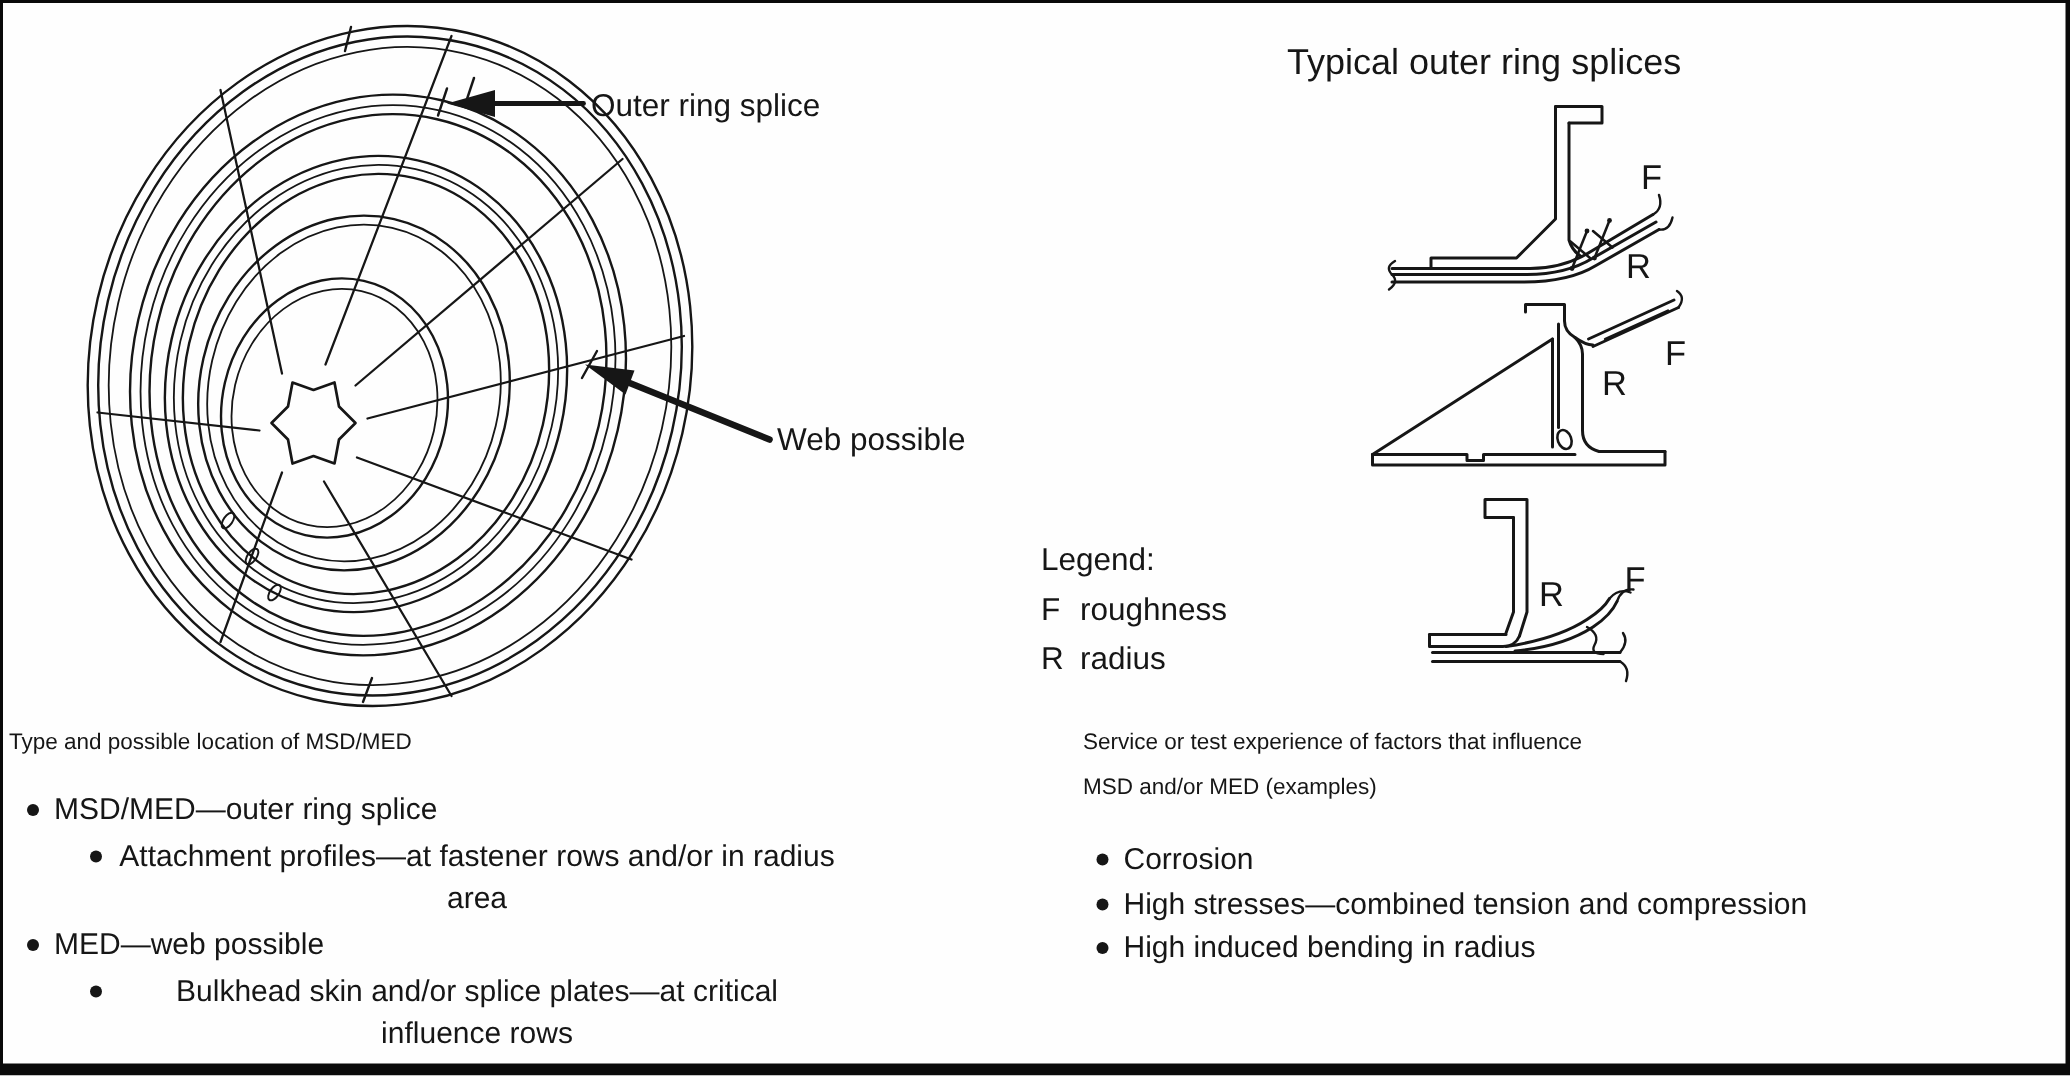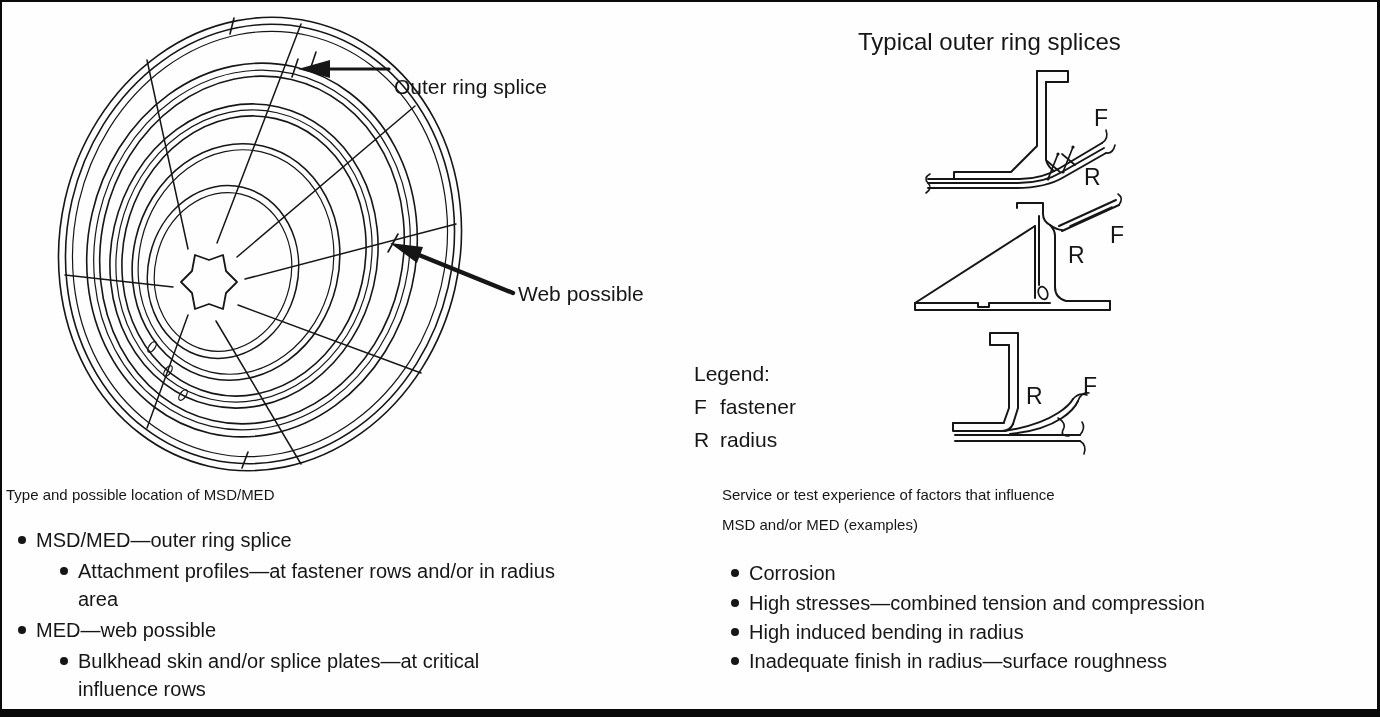--- a/index.html
+++ b/index.html
@@ -12,21 +12,21 @@
   }
   .art{position:absolute;left:0;top:0;}
   .lbl{position:absolute;white-space:nowrap;line-height:1.12;}
   .callout{font-size:21px;}
   .fig-title{font-size:24px;}
   .fr{font-size:23px;}
   .legend{position:absolute;left:692px;top:360px;font-size:21px;}
   .legend-row{margin-top:9px;display:flex;}
   .legend-sym{display:inline-block;width:26px;}
   .sec-head{font-size:15px;}
-  .li{position:absolute;display:flex;font-size:20px;line-height:28px;}
+  .li{position:absolute;display:flex;font-size:20px;line-height:28px;text-align:center;}
   .li .dot{flex:0 0 auto;width:8px;height:8px;border-radius:50%;background:#161616;margin:10px 10px 0 0;}
   .wrapli{width:480px;white-space:normal;}
   .nowrapli{white-space:nowrap;}
 </style>
 </head>
 <body>
 
 <div class="page">
 
   <svg class="art" width="1380" height="717" viewBox="0 0 1380 717" fill="none" stroke="#161616" stroke-width="1.6" stroke-linecap="round" stroke-linejoin="round">
@@ -159,37 +159,37 @@
       <path d="M1078,439 q7,4 4,13" stroke-width="1.6"></path>
 
       <path d="M1002,429 Q1036,424 1056,411 Q1067,404 1071,397"></path>
       <path d="M1008,432 Q1040,429 1060,416 Q1072,408 1076,399"></path>
       <path d="M1071,397 q6,-7 14,-4" stroke-width="1.6"></path>
       <path d="M1076,399 q3,-9 11,-8" stroke-width="1.6"></path>
       <path d="M1056,416 q9,5 5,12 q-3,6 6,6" stroke-width="1.6"></path>
     </g>
   </svg>
 
-  <div class="lbl callout" style="left:392px;top:73px">Outer ring splice</div>
+  <div class="lbl callout" style="left:392px;top:57px">Outer ring splice</div>
   <div class="lbl callout" style="left:516px;top:280px">Web possible</div>
 
   <div class="lbl fig-title" style="left:856px;top:27px">Typical outer ring splices</div>
 
   <div class="lbl fr" style="left:1092px;top:104px">F</div>
   <div class="lbl fr" style="left:1082px;top:163px">R</div>
   <div class="lbl fr" style="left:1108px;top:221px">F</div>
   <div class="lbl fr" style="left:1066px;top:241px">R</div>
   <div class="lbl fr" style="left:1081px;top:372px">F</div>
   <div class="lbl fr" style="left:1024px;top:382px">R</div>
 
   <div class="legend">
     <div>Legend:</div>
     <div class="legend-row">
       <span class="legend-sym">F</span>
-      <span>fastener</span>
+      <span>roughness</span>
     </div>
     <div class="legend-row">
       <span class="legend-sym">R</span>
       <span>radius</span>
     </div>
   </div>
 
   <div class="lbl sec-head" style="left:4px;top:485px">Type and possible location of MSD/MED</div>
 
   <div class="li" style="left:16px;top:524px">
@@ -217,18 +217,14 @@
     <span class="nowrapli">Corrosion</span>
   </div>
   <div class="li" style="left:729px;top:587px">
     <span class="dot"></span>
     <span class="nowrapli">High stresses—combined tension and compression</span>
   </div>
   <div class="li" style="left:729px;top:616px">
     <span class="dot"></span>
     <span class="nowrapli">High induced bending in radius</span>
   </div>
-  <div class="li" style="left:729px;top:645px">
-    <span class="dot"></span>
-    <span class="nowrapli">Inadequate finish in radius—surface roughness</span>
-  </div>
 
 </div>
 
 </body></html>

